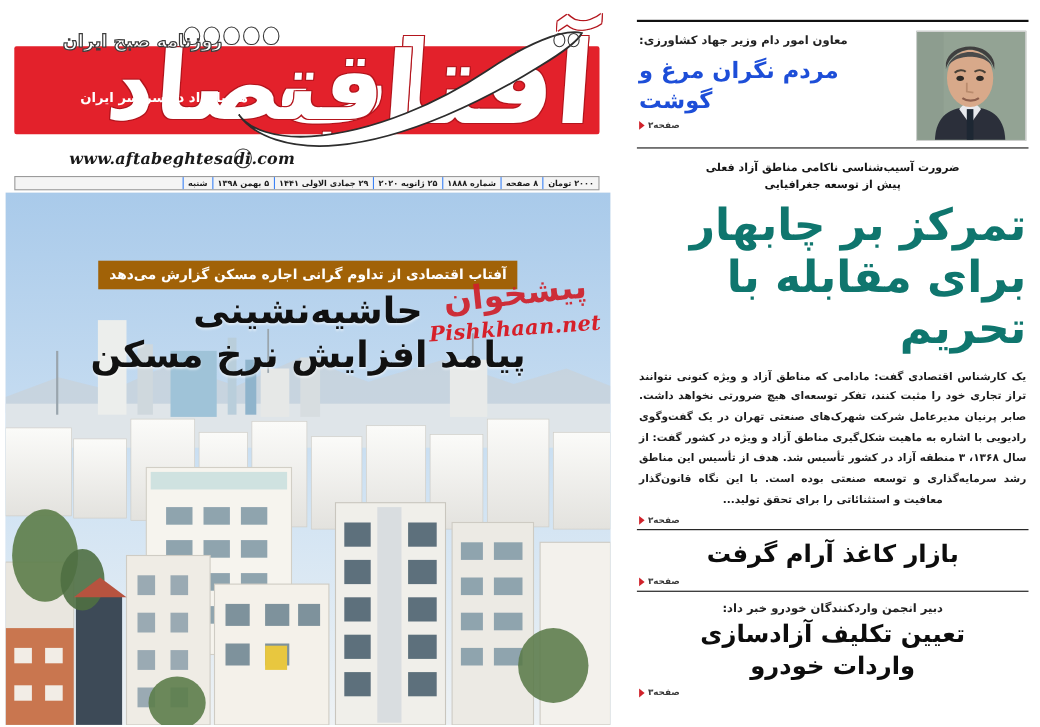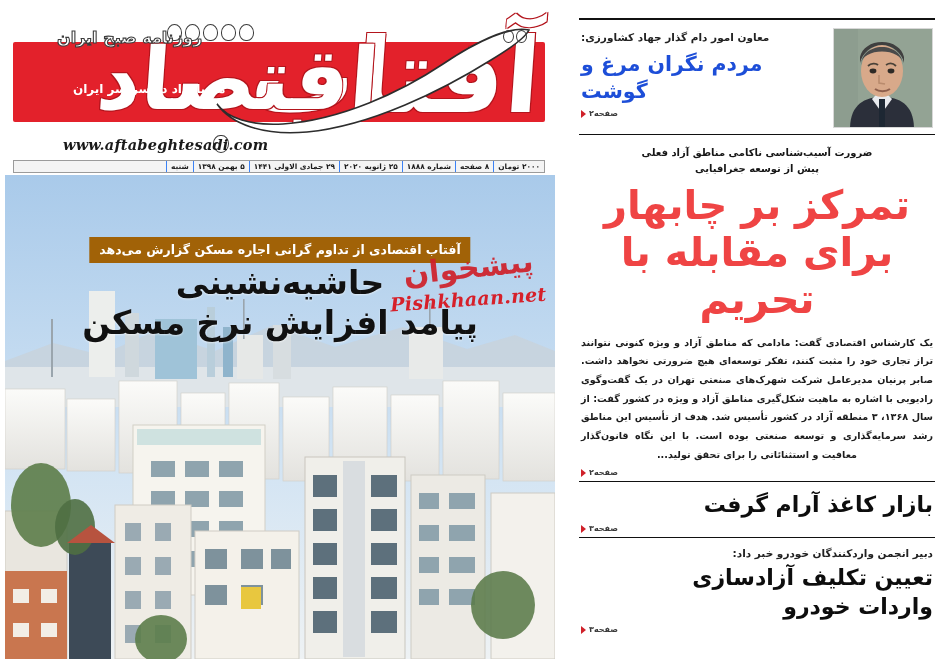--- a/index.html
+++ b/index.html
@@ -346,51 +346,52 @@
   .lead-kicker {
     text-align: center;
     font-size: 10px;
     font-weight: bold;
     color: #161616;
     line-height: 1.55;
     margin-bottom: 6px;
   }
   .lead-kicker span { display: block; }
   .headline-xl {
-    text-align: center;
+    text-align: right;
     font-size: 40px;
     font-weight: bold;
-    color: #ef4444;
+    color: #0f766e;
     line-height: 1.18;
     letter-spacing: -1.4px;
   }
   .headline-xl span { display: block; }
 
   .lead-body {
     margin-top: 10px;
     font-size: 9.6px;
     line-height: 1.95;
     color: #1c1c1c;
     text-align: justify;
     text-align-last: center;
     font-weight: 600;
   }
 
   
   .small-story { padding: 9px 2px 4px; }
   .headline-sm {
-    text-align: right;
+    text-align: center;
     font-size: 22px;
     font-weight: bold;
     color: #0d0d0d;
     line-height: 1.3;
     letter-spacing: -0.6px;
   }
   .headline-sm span { display: block; }
   .kicker-center {
+    text-align: center;
     font-size: 10.5px;
     font-weight: bold;
     color: #222;
     margin-bottom: 5px;
   }
 
   .spacer-flex { flex: 1; }
 </style>
 </head>
 <body>
@@ -600,21 +601,21 @@
           <path d="M28 34 C30 24 40 16 50 16 C60 16 70 24 72 34 L72 28 C70 19 61 13 50 13 C39 13 30 19 28 28 Z" fill="#3f3f3f"></path>
           <ellipse cx="41" cy="42" rx="3.4" ry="2.4" fill="#2e2a26"></ellipse>
           <ellipse cx="59" cy="42" rx="3.4" ry="2.4" fill="#2e2a26"></ellipse>
           <path d="M36 37 C39 34 44 34 46 36" stroke="#4a4238" stroke-width="1.8" fill="none"></path>
           <path d="M54 36 C57 34 61 34 64 37" stroke="#4a4238" stroke-width="1.8" fill="none"></path>
           <path d="M47 46 L47 54 L53 55" stroke="#b98b6d" stroke-width="1.6" fill="none"></path>
           <path d="M43 60 C47 63 54 63 58 60" stroke="#8d5f4d" stroke-width="2" fill="none"></path>
         </svg>
       </div>
       <div class="portrait-text">
-        <div class="kicker">معاون امور دام گذار جهاد کشاورزی:</div>
+        <div class="kicker">معاون امور دام وزیر جهاد کشاورزی:</div>
         <div class="headline-md">
           <span>مردم نگران مرغ و گوشت</span>
         </div>
         <div class="pageref">
           <span class="tri"></span>
           <span>صفحه۲</span>
         </div>
       </div>
     </div>
 

